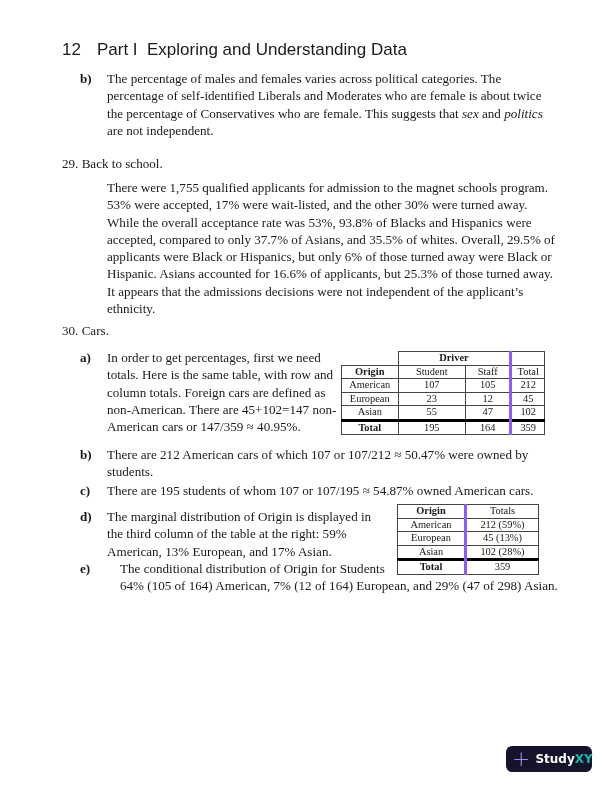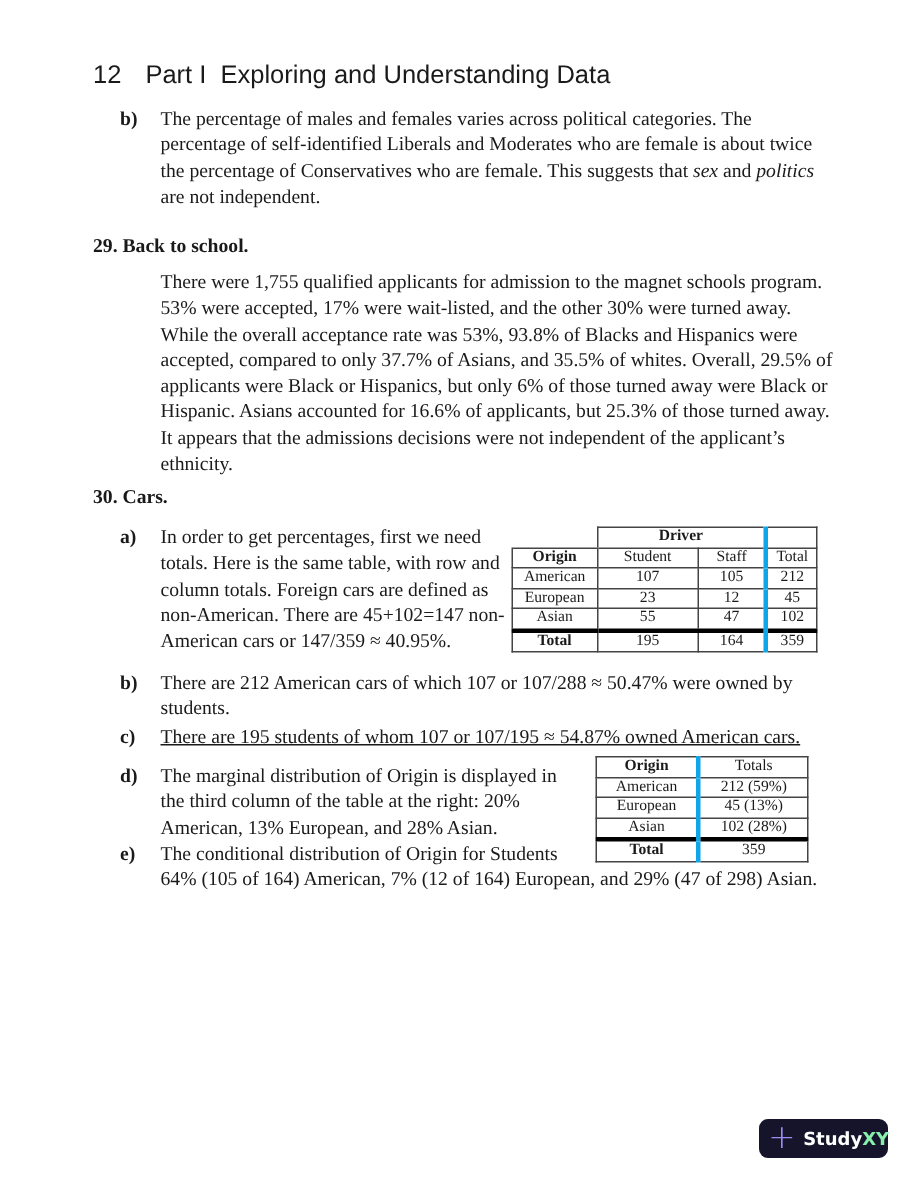--- a/index.html
+++ b/index.html
@@ -4,30 +4,30 @@
 <style>
   html, body { margin:0; padding:0; }
   body { width:612px; height:792px; background:#ffffff; position:relative; overflow:hidden; color:#1a1a1a; }
   .serif { font-family: "Liberation Serif", "DejaVu Serif", serif; }
   .sans { font-family: "Liberation Sans", "DejaVu Sans", sans-serif; }
   .abs { position:absolute; }
   .header { left:62px; top:40px; font-size:17px; }
   .header .pg { margin-right:16px; }
   .para { font-size:13.1px; line-height:17.3px; }
   .lbl { font-weight:bold; position:absolute; }
-  .heading { font-weight:bold; font-size:13.1px; }
+  .heading { font-weight:normal; font-size:13.1px; }
   table { border-collapse:collapse; font-family:"Liberation Serif","DejaVu Serif",serif; font-size:10.4px; text-align:center; }
   td { border:1px solid #444; padding:0; height:12.5px; line-height:12px; }
-  .thickR { border-right:3px solid #0ea5e9; }
+  .thickR { border-right:3px solid #8b5cf6; }
   .thickT td { border-top:3px solid #000; }
   .b { font-weight:bold; }
   .badge { position:absolute; left:506px; top:746px; width:86px; height:26px; background:#16142a; border-radius:6px; display:flex; align-items:center; }
   .badge .plus { color:#9b8cf2; font-size:22px; font-family:"DejaVu Sans",sans-serif; margin-left:6px; line-height:22px; font-weight:300; }
   .badge .txt { font-family:"DejaVu Sans",sans-serif; font-weight:bold; font-size:12px; color:#ffffff; margin-left:5px; }
-  .badge .xy { color:#86efac; }
+  .badge .xy { color:#14b8a6; }
   i { }
 </style>
 </head>
 <body>
 
 <div class="abs header sans">
   <span class="pg">12</span><span style="white-space:pre">Part I  Exploring and Understanding Data</span>
 </div>
 
 <div class="abs serif para" style="left:80px; top:70px; width:470px;">
@@ -80,31 +80,31 @@
     <td class="b">Total</td>
     <td>195</td>
     <td class="thickR">164</td>
     <td>359</td>
   </tr>
 </tbody>
   </table>
 
 <div class="abs serif para" style="left:80px; top:446px; width:480px;">
   <span class="lbl" style="left:0; top:0;">b)</span>
-  <div style="margin-left:27px;">There are 212 American cars of which 107 or 107/288 ≈ 50.47% were owned by students.</div>
+  <div style="margin-left:27px;">There are 212 American cars of which 107 or 107/212 ≈ 50.47% were owned by students.</div>
 </div>
 
 <div class="abs serif para" style="left:80px; top:482px; width:500px;">
   <span class="lbl" style="left:0; top:0;">c)</span>
-  <div style="margin-left:27px;text-decoration:underline;">There are 195 students of whom 107 or 107/195 ≈ 54.87% owned American cars.</div>
+  <div style="margin-left:27px;">There are 195 students of whom 107 or 107/195 ≈ 54.87% owned American cars.</div>
 </div>
 
 <div class="abs serif para" style="left:80px; top:508px; width:310px;">
   <span class="lbl" style="left:0; top:0;">d)</span>
-  <div style="margin-left:27px;">The marginal distribution of Origin is displayed in the third column of the table at the right:  20% American, 13% European, and 28% Asian.</div>
+  <div style="margin-left:27px;">The marginal distribution of Origin is displayed in the third column of the table at the right:  59% American, 13% European, and 17% Asian.</div>
 </div>
 
 <table class="abs" style="left:397px; top:504px; width:142px;">
   <tbody>
       <tr>
     <td class="b thickR" style="width:66px;">Origin</td>
     <td>Totals</td>
   </tr>
   <tr>
     <td class="thickR">American</td>
@@ -120,21 +120,21 @@
   </tr>
   <tr class="thickT">
     <td class="b thickR">Total</td>
     <td>359</td>
   </tr>
 </tbody>
   </table>
 
 <div class="abs serif para" style="left:80px; top:560px; width:500px;">
   <span class="lbl" style="left:0; top:0;">e)</span>
-  <div style="margin-left:27px;">
+  <div style="margin-left:40px;">
     <div>The conditional distribution of Origin for Students</div>
     <div>64% (105 of 164) American, 7% (12 of 164) European, and 29% (47 of 298) Asian.</div>
   </div>
 </div>
 
 <div class="badge">
   <span class="plus">+</span>
   <span class="txt"><span>Study</span><span class="xy">XY</span></span>
 </div>
 

